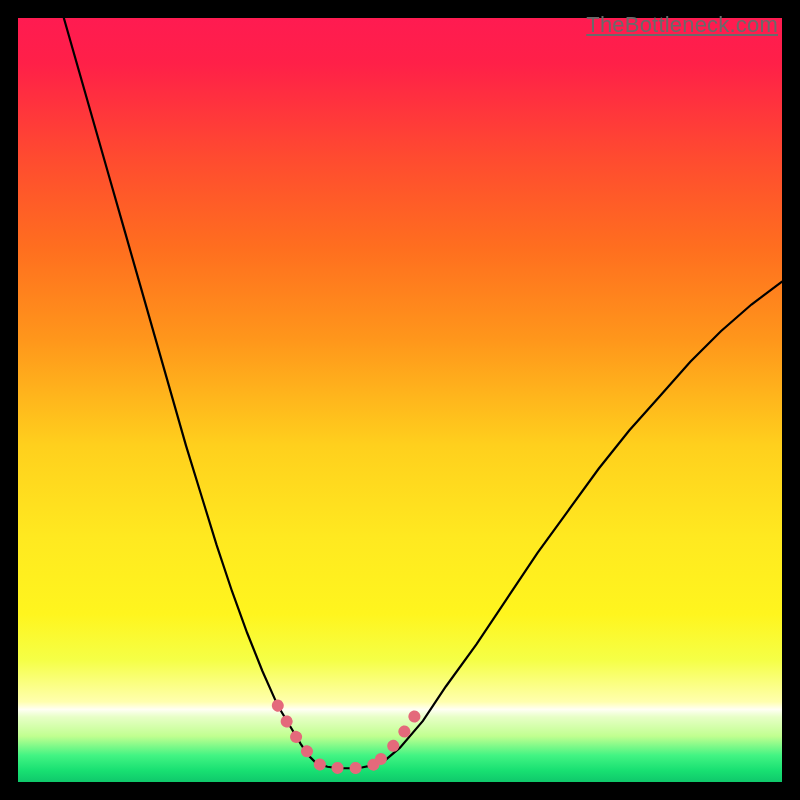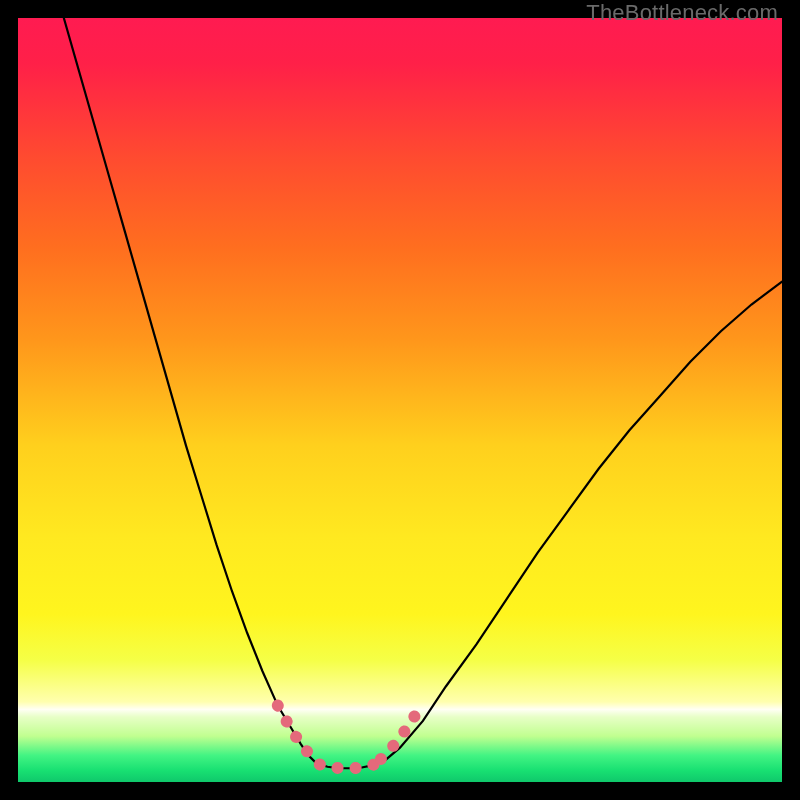--- a/index.html
+++ b/index.html
@@ -26,26 +26,27 @@
   }
   .gradient-bg {
     position: absolute;
     left: 0;
     top: 0;
     width: 100%;
     height: 100%;
   }
   .watermark {
     position: absolute;
-    top: 0px;
+    top: 12px;
     right: 22px;
     font-size: 22px;
     font-weight: 500;
     color: #6a6a6a;
     letter-spacing: 0.2px;
+    text-decoration: underline;
   }
   svg.curves {
     position: absolute;
     left: 0;
     top: 0;
     width: 100%;
     height: 100%;
     overflow: visible;
   }
 </style>

